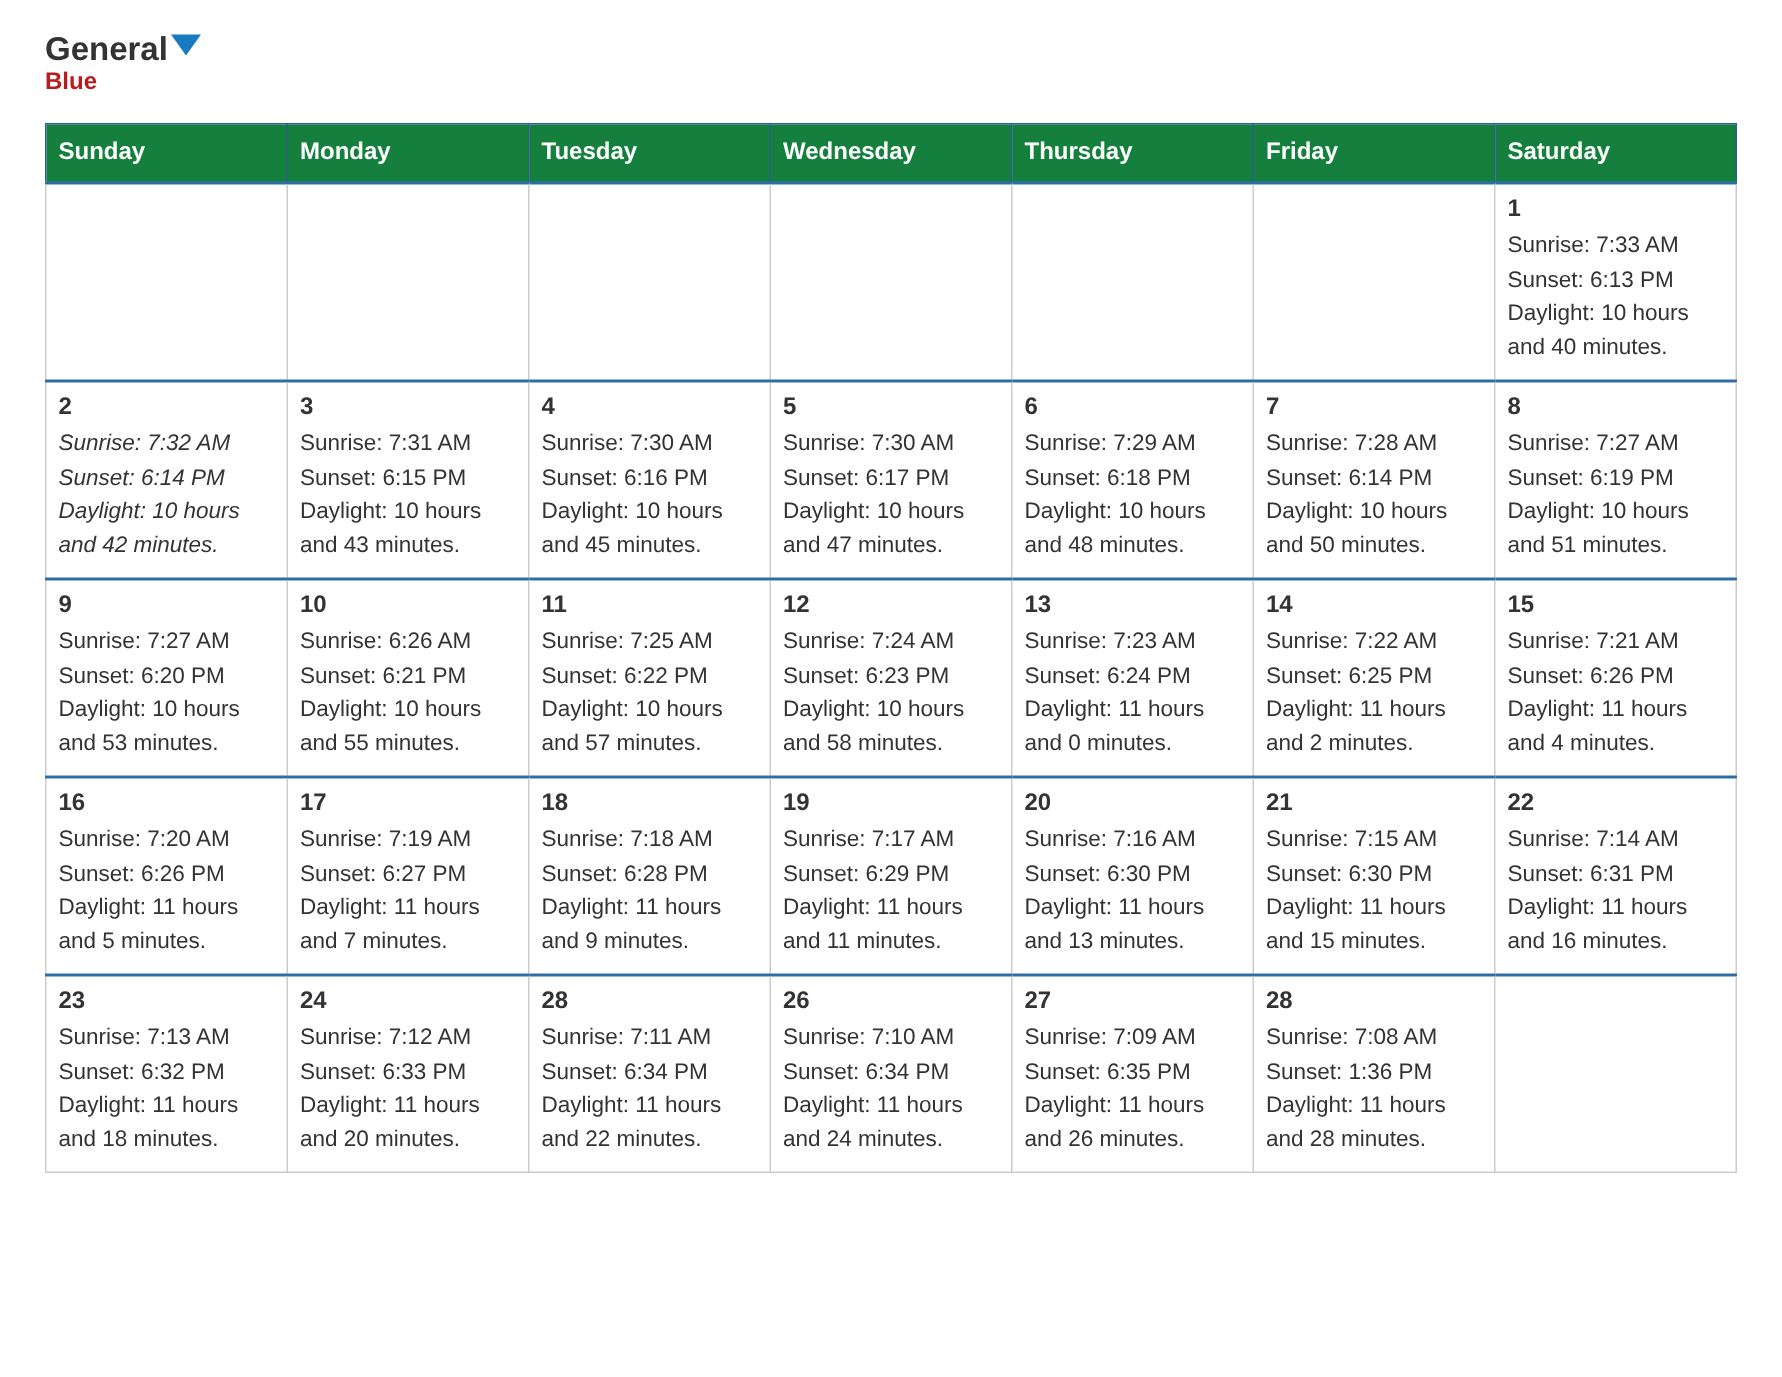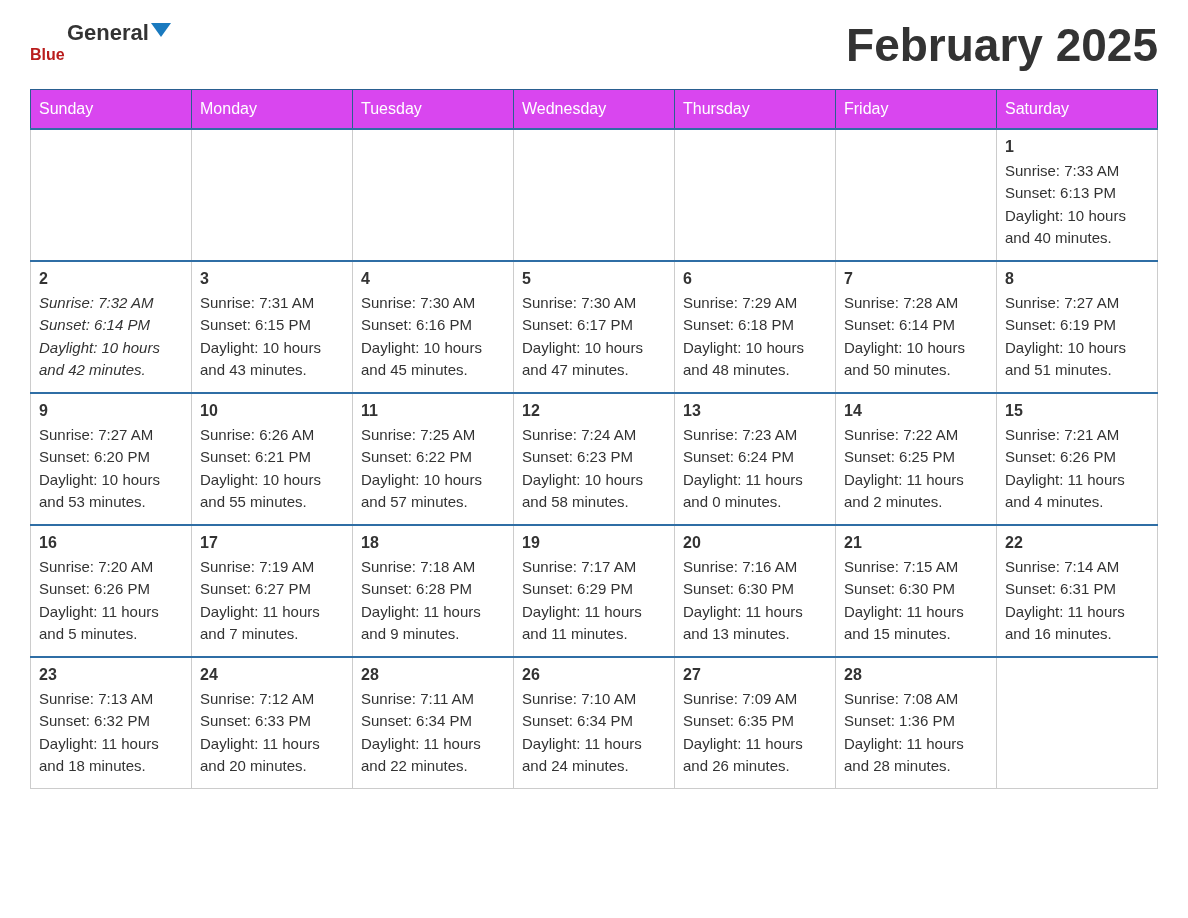--- a/index.html
+++ b/index.html
@@ -39,21 +39,20 @@
       border-right: 10px solid transparent;
       border-top: 14px solid #1a7abf;
       margin-left: 2px;
       vertical-align: middle;
       position: relative;
       top: -3px;
     }
     .logo-line1 {
       display: flex;
       align-items: center;
-      margin-left: 37px;
     }
     .title-block {
       text-align: right;
     }
     .month-title {
       font-size: 46px;
       font-weight: bold;
       color: #333;
       line-height: 1.1;
     }
@@ -61,24 +60,24 @@
       font-size: 20px;
       color: #555;
       margin-top: 4px;
     }
     .calendar {
       width: 100%;
       border-collapse: collapse;
       border: 1px solid #bbb;
     }
     .calendar th {
-      background-color: #d946ef;
+      background-color: #15803d;
       color: #fff;
       font-size: 16px;
-      font-weight: normal;
+      font-weight: bold;
       padding: 10px 8px;
       text-align: left;
       border: 1px solid #2a5f90;
     }
     .calendar td {
       width: calc(100% / 7);
       vertical-align: top;
       padding: 8px 8px 10px 8px;
       border: 1px solid #ccc;
       min-height: 110px;
@@ -113,21 +112,20 @@
 
 <div class="header">
   <div class="logo">
     <div class="logo-line1">
       <span class="logo-general">General</span>
       <span class="logo-triangle"></span>
     </div>
     <span class="logo-blue">Blue</span>
   </div>
   <div class="title-block">
-    <div class="month-title">February 2025</div>
   </div>
 </div>
 
 <table class="calendar">
   <thead>
     <tr>
     <th>Sunday</th>
         <th>Monday</th>
         <th>Tuesday</th>
         <th>Wednesday</th>

